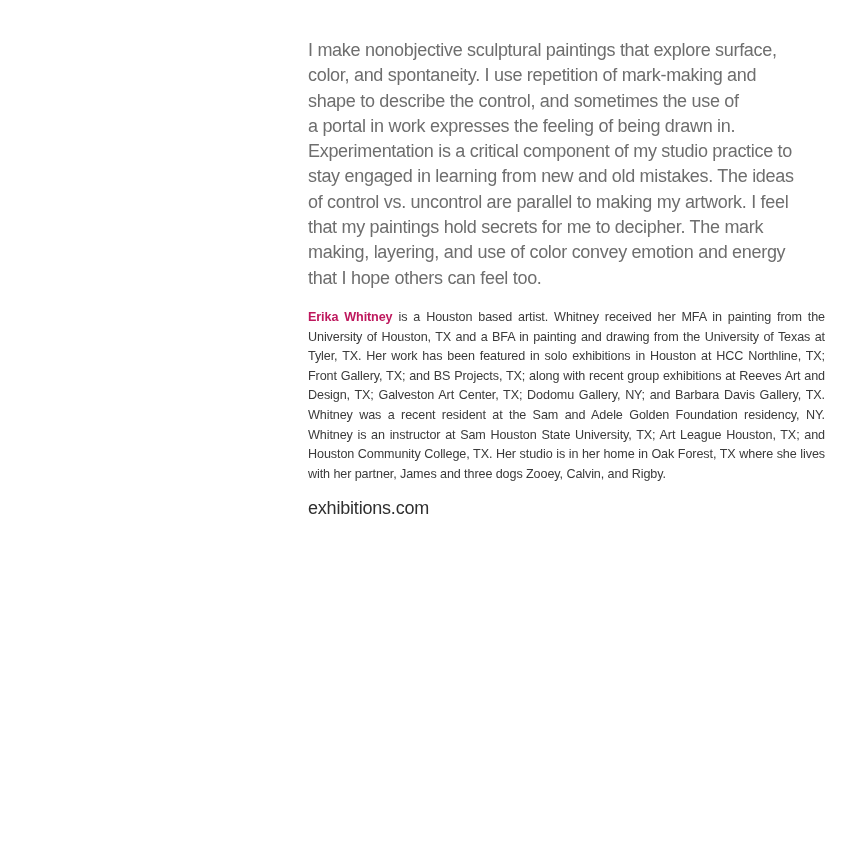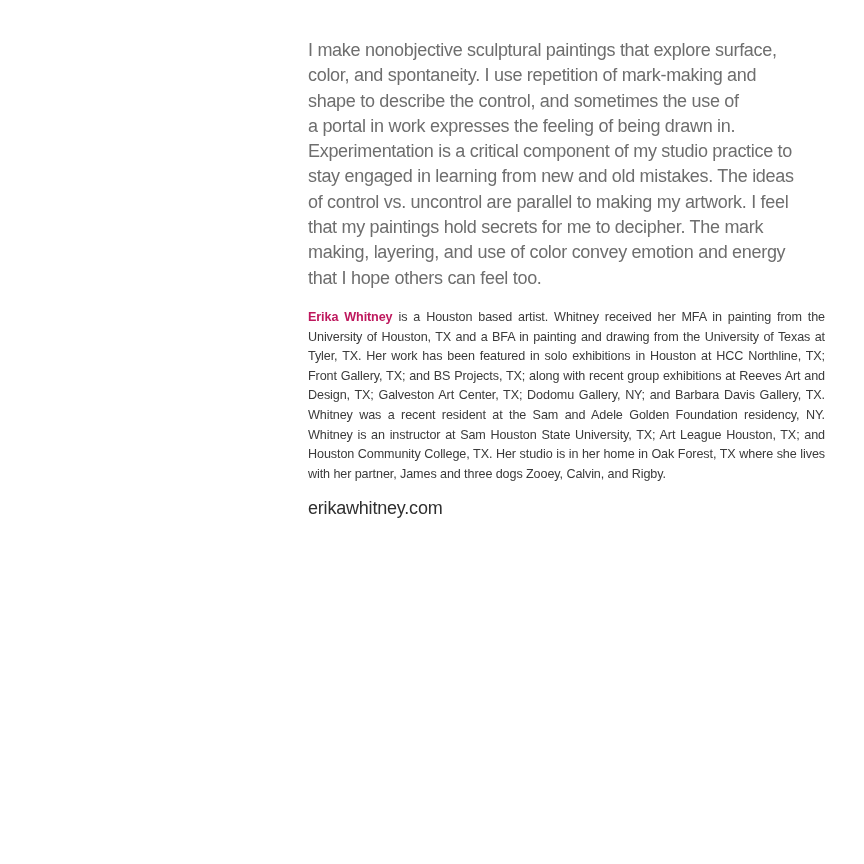--- a/index.html
+++ b/index.html
@@ -52,15 +52,15 @@
 </style>
 </head>
 <body>
 
 <main class="content">
 
   <p class="statement">I make nonobjective sculptural paintings that explore surface,<br>color, and spontaneity. I use repetition of mark-making and<br>shape to describe the control, and sometimes the use of<br>a portal in work expresses the feeling of being drawn in.<br>Experimentation is a critical component of my studio practice to<br>stay engaged in learning from new and old mistakes. The ideas<br>of control vs. uncontrol are parallel to making my artwork. I feel<br>that my paintings hold secrets for me to decipher. The mark<br>making, layering, and use of color convey emotion and energy<br>that I hope others can feel too.</p>
 
   <p class="bio"><strong>Erika Whitney</strong><span> is a Houston based artist. Whitney received her MFA in painting from the University of Houston, TX and a BFA in painting and drawing from the University of Texas at Tyler, TX. Her work has been featured in solo exhibitions in Houston at HCC Northline, TX; Front Gallery, TX; and BS Projects, TX; along with recent group exhibitions at Reeves Art and Design, TX; Galveston Art Center, TX; Dodomu Gallery, NY; and Barbara Davis Gallery, TX. Whitney was a recent resident at the Sam and Adele Golden Foundation residency, NY. Whitney is an instructor at Sam Houston State University, TX; Art League Houston, TX; and Houston Community College, TX. Her studio is in her home in Oak Forest, TX where she lives with her partner, James and three dogs Zooey, Calvin, and Rigby.</span></p>
 
-  <a class="website">erikawhitney.com</a>
+  <a class="website">exhibitions.com</a>
 
 </main>
 
 </body></html>

